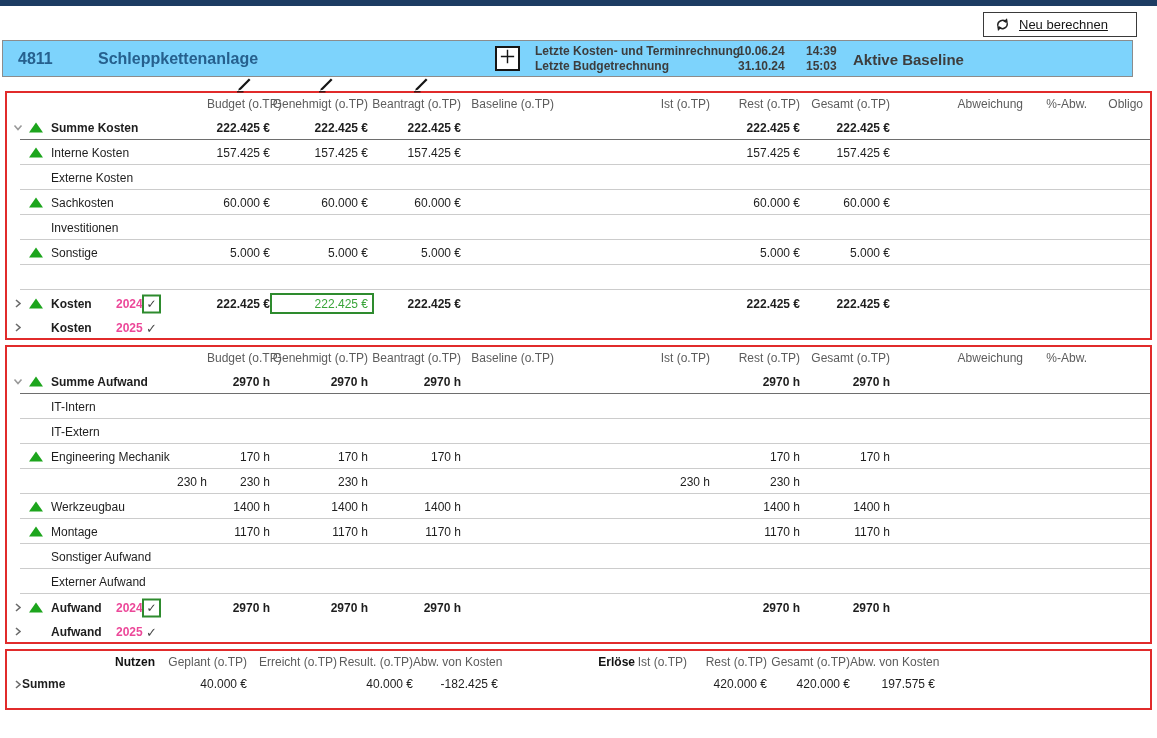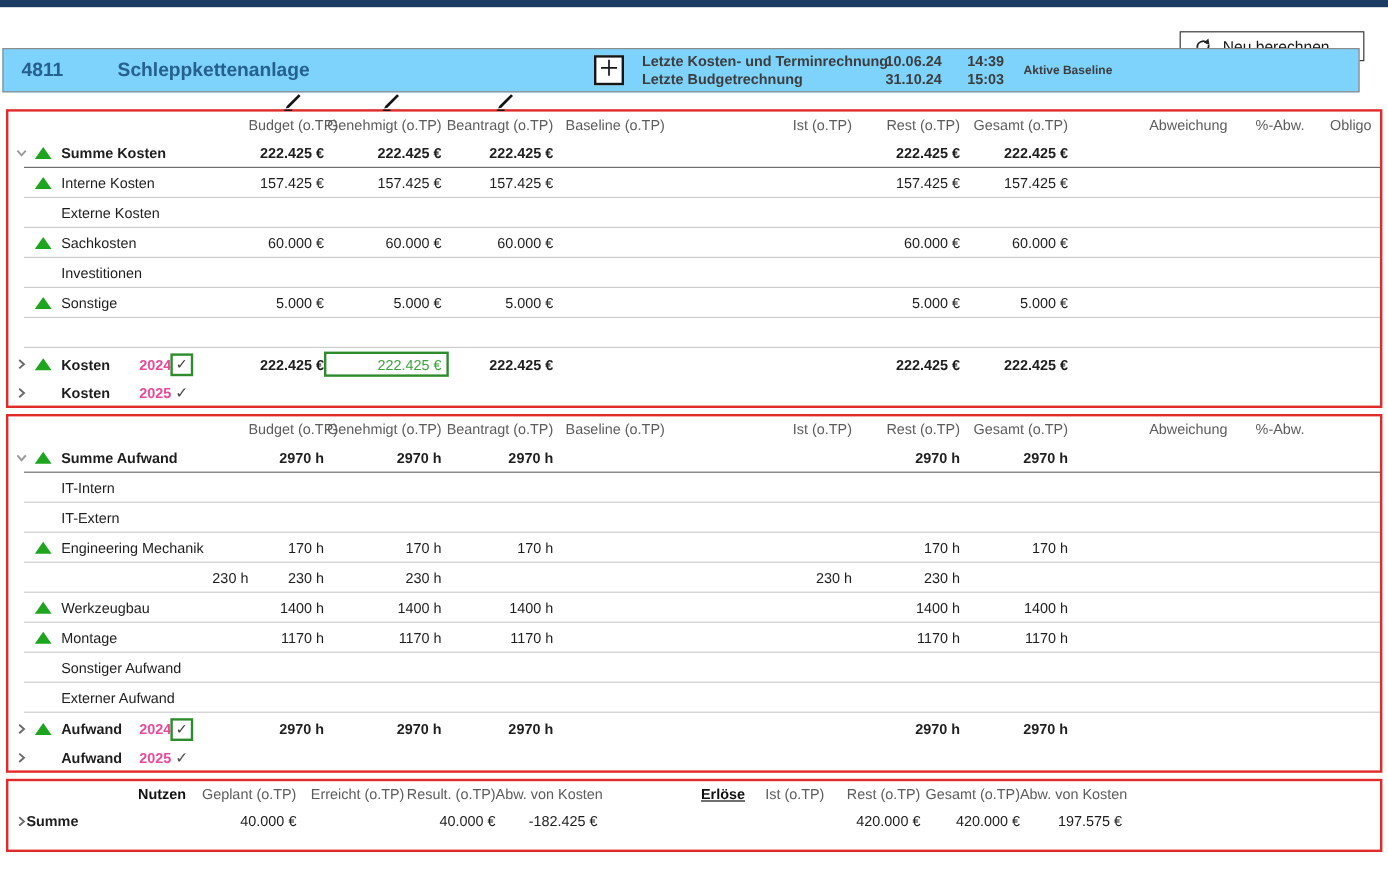--- a/index.html
+++ b/index.html
@@ -1,35 +1,35 @@
 <!DOCTYPE html>
 <html><head>
 <meta charset="utf-8">
 <style>
   html,body{margin:0;padding:0;width:1157px;height:738px;background:#fff;overflow:hidden;
     font-family:"Liberation Sans","DejaVu Sans",sans-serif;}
   #stage{position:relative;width:1157px;height:738px;background:#fff;}
 
   .topbar{position:absolute;left:0;top:0;width:1157px;height:6px;background:#1d3c63;}
 
-  .recalc{position:absolute;left:983px;top:26px;width:154px;height:25px;background:#fff;
+  .recalc{position:absolute;left:983px;top:12px;width:154px;height:25px;background:#fff;
     border:1px solid #3a3a3a;display:flex;align-items:center;gap:8px;padding:0 0 0 10px;
-    font-size:13px;color:#161616;cursor:pointer;box-sizing:border-box;font-family:inherit;}
+    font-size:13px;color:#161616;cursor:pointer;box-sizing:border-box;font-family:inherit;text-decoration:underline;}
   .recalc .ricon{display:flex;align-items:center;}
 
   .hbox{position:absolute;left:2px;top:40px;width:1131px;height:37px;border:1px solid #8c8c8c;
     box-sizing:border-box;background:#7dd3fc;font-weight:bold;}
   .pid{position:absolute;left:15px;top:50%;transform:translateY(-50%);font-size:16px;color:#26608e;}
   .pname{position:absolute;left:95px;top:50%;transform:translateY(-50%);font-size:16px;color:#26608e;}
   .plusbox{position:absolute;left:492px;top:5px;width:25px;height:25px;border:2px solid #161616;
     box-sizing:border-box;display:flex;align-items:center;justify-content:center;cursor:pointer;background:#fff;}
   .inflbl{position:absolute;left:532px;top:3px;font-size:12px;color:#3d3d3d;line-height:15px;white-space:nowrap;}
   .infdate{position:absolute;left:735px;top:3px;font-size:12px;color:#3d3d3d;line-height:15px;}
   .inftime{position:absolute;left:803px;top:3px;font-size:12px;color:#3d3d3d;line-height:15px;}
-  .abase{position:absolute;left:850px;top:50%;transform:translateY(-50%);font-size:10px;color:#3d3d3d;}
+  .abase{position:absolute;left:850px;top:50%;transform:translateY(-50%);font-size:15px;color:#3d3d3d;}
 
   .pen{position:absolute;top:78px;width:17px;height:15px;z-index:5;cursor:pointer;}
   .pen.p1{left:236px}.pen.p2{left:318px}.pen.p3{left:413px}
 
   .tbl{position:absolute;left:5px;width:1147px;border:2px solid #e12b2b;background:#fff;box-sizing:border-box;}
   #tbl1{top:91px;} #tbl2{top:345px;} #tbl3{top:649px;padding-bottom:12px;}
 
   .trow{display:grid;align-items:center;position:relative;height:25px;}
   .t12 .trow{grid-template-columns:200px 63px 98px 93px 93px 156px 90px 90px 133px 64px 56px;}
   .t3g .trow{grid-template-columns:55px 93px 92px 90px 76px 85px 137px 52px 80px 83px 85px;}
@@ -37,21 +37,21 @@
   .t3g .trow.hdr{height:21px;}
   .trow.year1{height:27px;}
   .trow.year2{height:21px;}
   .trow.t3row{height:24px;}
 
   .cell{font-size:12px;color:#1e1e1e;text-align:right;white-space:nowrap;}
   .cell.b{font-weight:700;}
   .hcell{color:#5c5c5c;font-weight:400;}
   .hcell.hb{color:#111;font-weight:700;}
   .c-label{text-align:right;position:relative;height:100%;}
-  .c-erloese{text-align:center;padding-left:72px;box-sizing:border-box;text-decoration:underline;}
+  .c-erloese{text-align:right;padding-left:72px;box-sizing:border-box;}
 
   .chev{position:absolute;left:4px;top:50%;transform:translateY(-50%);width:13px;height:13px;
     display:flex;align-items:center;justify-content:center;cursor:pointer;}
   .tri{position:absolute;left:22px;top:50%;transform:translateY(-55%);width:0;height:0;
     border-left:7px solid transparent;border-right:7px solid transparent;border-bottom:10px solid #1da51d;}
   .lbl{position:absolute;left:44px;top:50%;transform:translateY(-50%);font-size:12px;color:#1e1e1e;white-space:nowrap;}
   .t3g .lbl{left:15px;}
   .lbl.b{font-weight:700;}
   .yr{position:absolute;left:109px;top:50%;transform:translateY(-50%);font-size:12px;font-weight:700;color:#ec4899;}
   .chk{position:absolute;left:135px;top:50%;transform:translateY(-50%);width:19px;height:19px;

